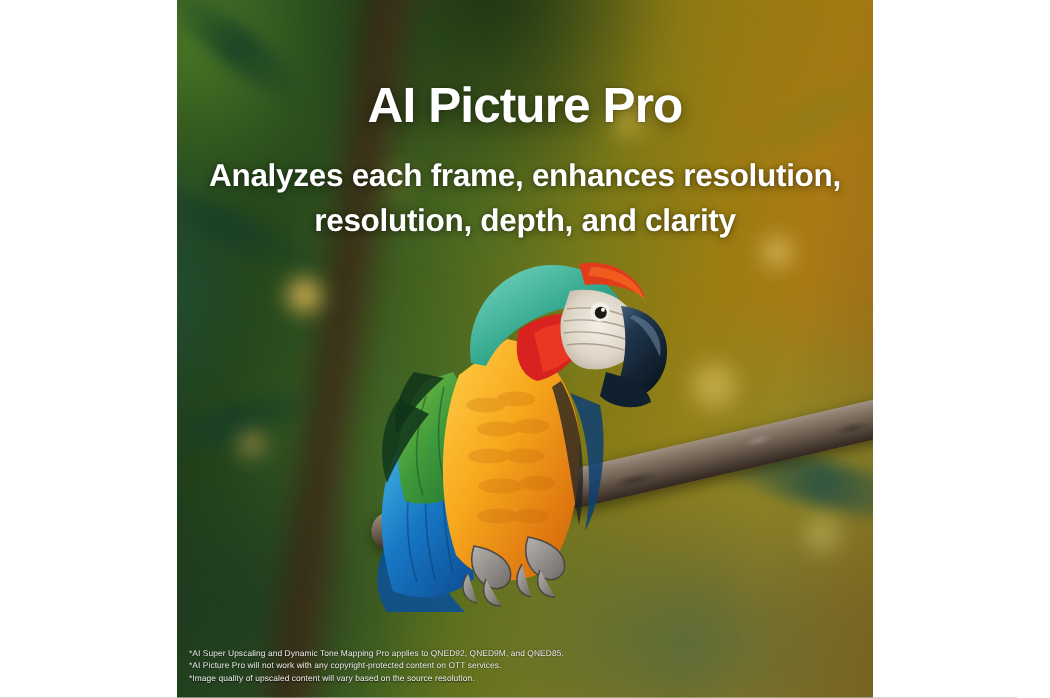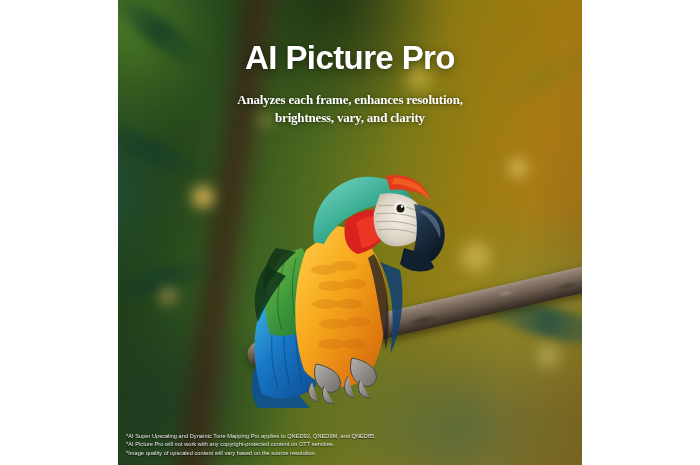--- a/index.html
+++ b/index.html
@@ -138,21 +138,21 @@
     width: 210px;
     height: 250px;
   }
   #macaw svg { display:block; width:100%; height:100%; overflow: visible; }
 
   
   .copy {
     position: absolute;
     left: 0;
     right: 0;
-    top: 40px;
+    top: 52px;
     text-align: center;
     padding: 0 12px;
     box-sizing: border-box;
   }
 
   .headline {
     margin: 0;
     color: #ffffff;
     font-size: 33px;
     font-weight: 700;
@@ -160,26 +160,25 @@
     line-height: 1.12;
     text-shadow: 0 2px 10px rgba(0,0,0,0.40), 0 0 2px rgba(0,0,0,0.30);
   }
 
   .subcopy {
     margin: 14px 0 0 0;
   }
   .subline {
     display: block;
     color: #ffffff;
-    font-size: 13px;
+    font-size: 21px;
     font-weight: 700;
     letter-spacing: -0.2px;
     line-height: 1.42;
     text-shadow: 0 1px 6px rgba(0,0,0,0.42), 0 0 2px rgba(0,0,0,0.30);
-    font-family: Liberation Serif, serif;
   }
   .subline.highlight {
     margin-top: 3px;
   }
   .subline.highlight > span {
     display: inline-block;
     background: #c6174b;
     color: #ffffff;
     padding: 2px 7px 3px 7px;
     text-shadow: none;
@@ -344,21 +343,21 @@
           <path d="M120 222 C116 232 120 240 130 240"></path>
         </g>
       </svg>
     </div>
 
     <div class="copy">
       <h1 class="headline">AI Picture Pro</h1>
 
       <p class="subcopy">
         <span class="subline">Analyzes each frame, enhances resolution,</span>
-        <span class="subline">brightness, vary, and clarity</span>
+        <span class="subline">resolution, depth, and clarity</span>
       </p>
     </div>
 
     <div class="disclaimers">
       <span class="disclaimer-line">*AI Super Upscaling and Dynamic Tone Mapping Pro applies to QNED92, QNED9M, and QNED85.</span>
       <span class="disclaimer-line">*AI Picture Pro will not work with any copyright-protected content on OTT services.</span>
       <span class="disclaimer-line">*Image quality of upscaled content will vary based on the source resolution.</span>
     </div>
 
   </div>

